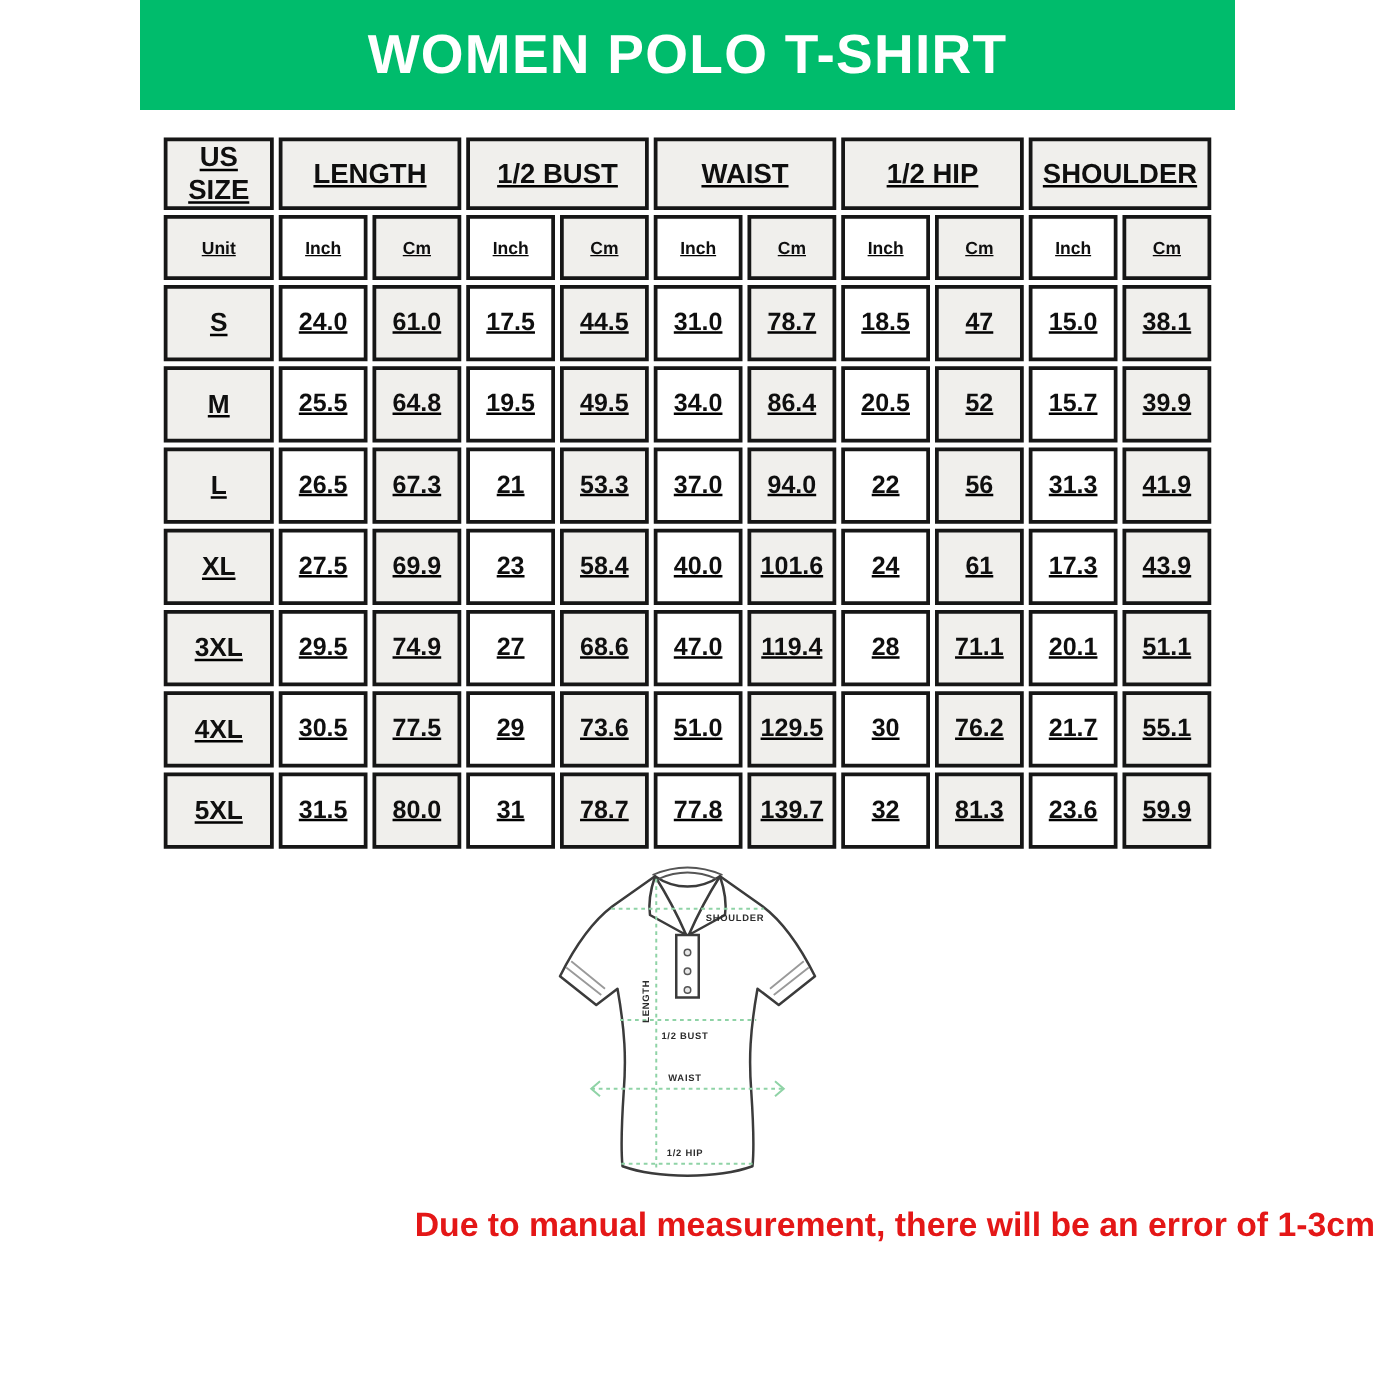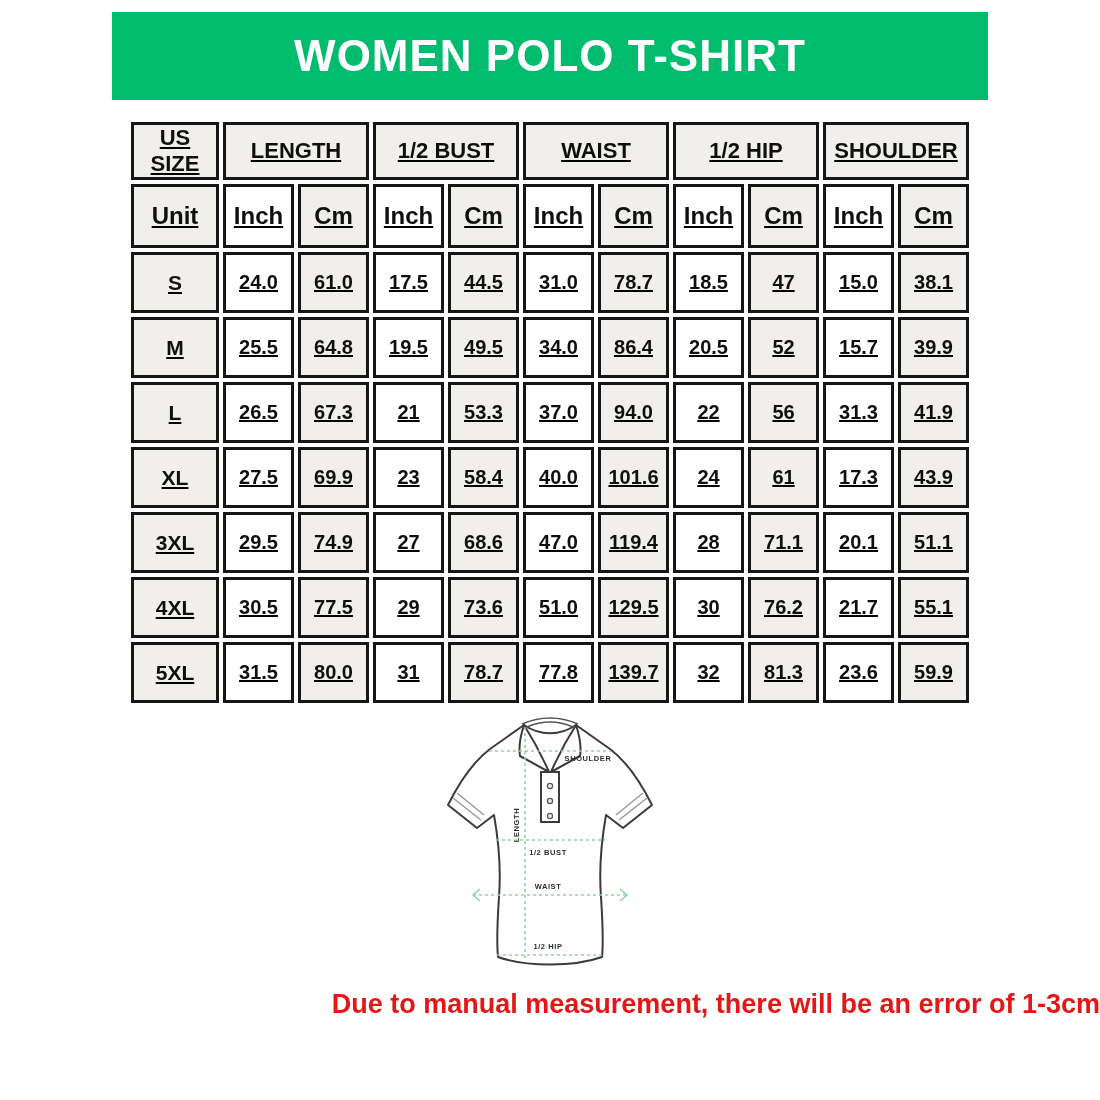--- a/index.html
+++ b/index.html
@@ -3,21 +3,21 @@
 <meta charset="utf-8">
 <style>
   * { box-sizing: border-box; }
   html, body { margin: 0; padding: 0; }
   body {
     width: 1100px; height: 1100px; background: #ffffff;
     font-family: "Liberation Sans", sans-serif;
     overflow: hidden;
   }
   .banner {
-    width: 876px; height: 88px; margin: 12px auto;
+    width: 876px; height: 88px; margin: 0 auto;
     display: flex; align-items: center; justify-content: center;
     background: #00bc6c;
   }
   .banner h1 {
     margin: 0; font-size: 44px; font-weight: bold; letter-spacing: 1px;
     color: #ffffff;
   }
   table.size-table {
     margin: 18px auto 0; border-collapse: separate; border-spacing: 4px;
     table-layout: fixed;
@@ -25,21 +25,21 @@
   }
   .size-table col { width: 71px; }
   .size-table col.c0 { width: 88px; }
   .size-table th, .size-table td {
     border: 3px solid #161616; background: #ffffff; padding: 0;
     text-align: center; vertical-align: middle;
     font-weight: bold; color: #0f0f0f;
   }
   .size-table .shade { background: #f0efec; }
   .size-table th.group { height: 58px; font-size: 22px; }
-  .size-table th.unit  { height: 64px; font-size: 24px; }
+  .size-table th.unit  { height: 52px; font-size: 14px; }
   .size-table th.size  { height: 61px; font-size: 21px; }
   .size-table td       { height: 61px; font-size: 20px; }
   .diagram { width: 240px; margin: 2px auto 0; }
   .diagram svg { display: block; }
   .diagram text {
     font-family: "Liberation Sans", sans-serif;
     font-size: 7.5px; font-weight: bold; fill: #2d2d2d; letter-spacing: 0.6px;
   }
   .disclaimer {
     margin-top: 8px; text-align: right;

